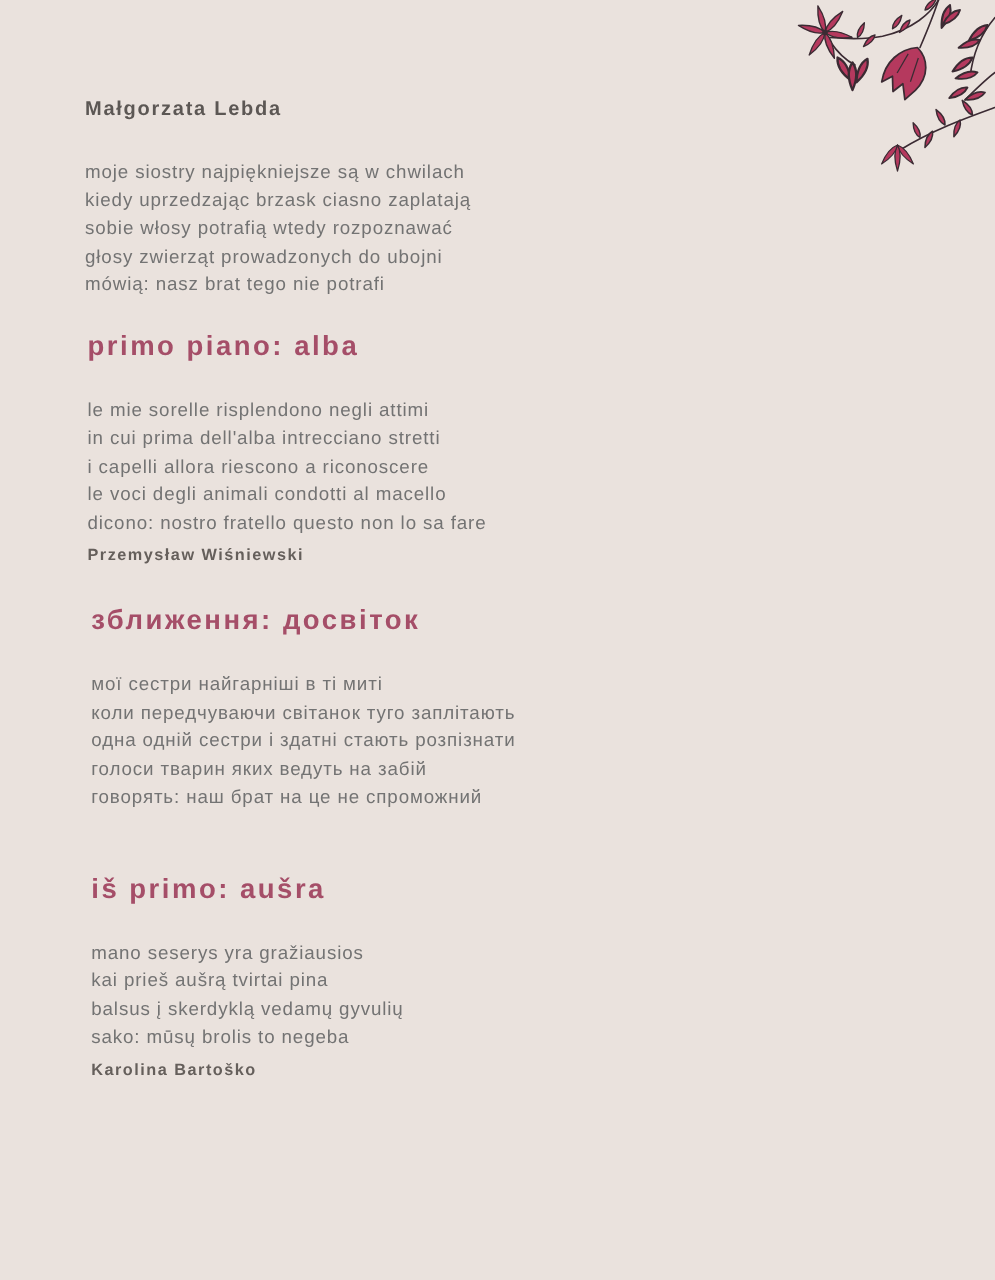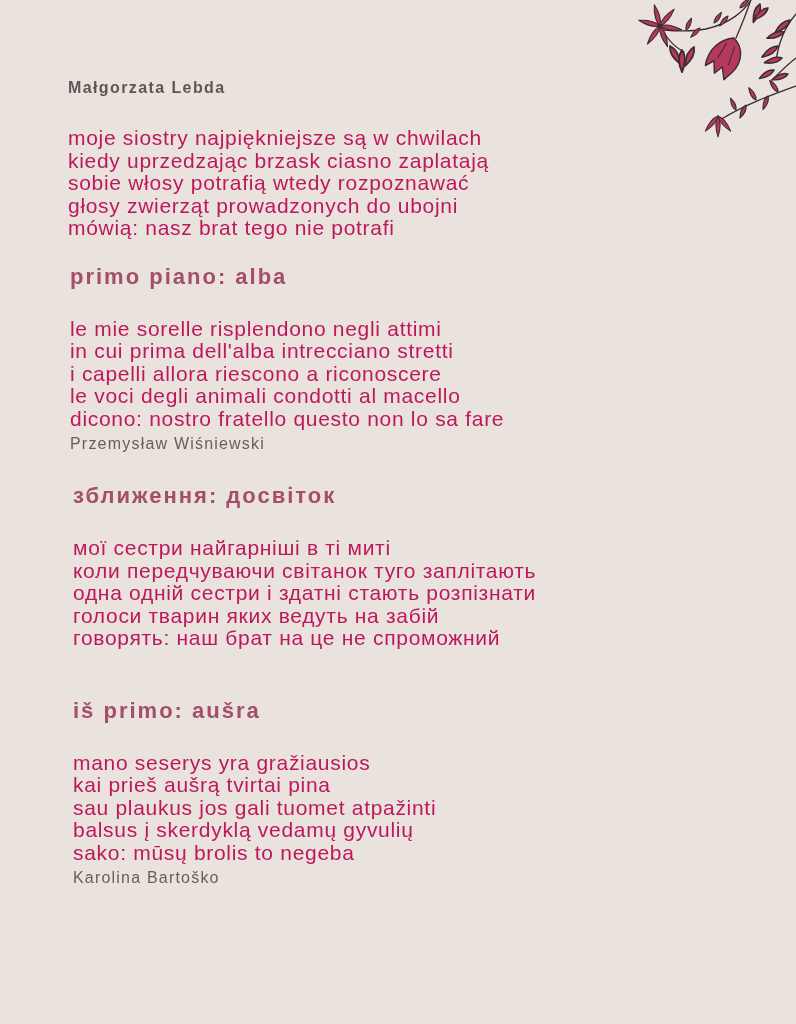--- a/index.html
+++ b/index.html
@@ -41,32 +41,33 @@
     line-height: 26px;
     font-weight: 700;
     letter-spacing: 2px;
     color: #A54E68;
     margin: 0 0 28px 0;
   }
   .poem {
     margin: 0;
   }
   .poem-line {
-    font-size: 21px;
+    font-size: 15px;
     line-height: 22.5px;
     letter-spacing: 0.7px;
     font-weight: 300;
-    color: #be185d;
+    color: #737373;
   }
   .credit {
-    font-size: 16px;
+    font-size: 13px;
     line-height: 19px;
     letter-spacing: 1.2px;
     color: #655F5B;
     margin: 4px 0 0 0;
+    font-weight: bold;
   }
   .section-pl { margin-bottom: 24px; }
   .section-it { margin-bottom: 30px; padding-left: 2px; }
   .section-uk { margin-bottom: 48px; padding-left: 5px; }
   .section-lt { margin-bottom: 0;    padding-left: 5px; }
 </style>
 </head>
 <body>
 
 <div class="decoration">
@@ -177,20 +178,19 @@
       <div class="poem-line">голоси тварин яких ведуть на забій</div>
       <div class="poem-line">говорять: наш брат на це не спроможний</div>
     </div>
   </div>
 
   <div class="section-lt">
     <h1 class="poem-title">iš primo: aušra</h1>
     <div class="poem">
       <div class="poem-line">mano seserys yra gražiausios</div>
       <div class="poem-line">kai prieš aušrą tvirtai pina</div>
-      <div class="poem-line">sau plaukus jos gali tuomet atpažinti</div>
       <div class="poem-line">balsus į skerdyklą vedamų gyvulių</div>
       <div class="poem-line">sako: mūsų brolis to negeba</div>
     </div>
     <div class="credit">Karolina Bartoško</div>
   </div>
 
 </div>
 
 </body></html>

